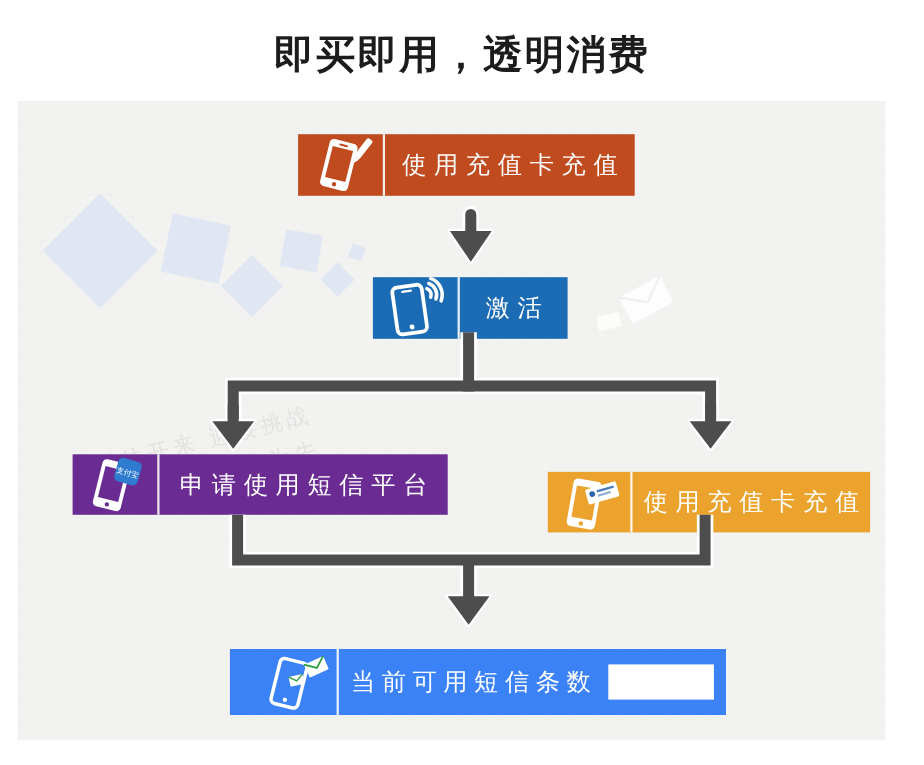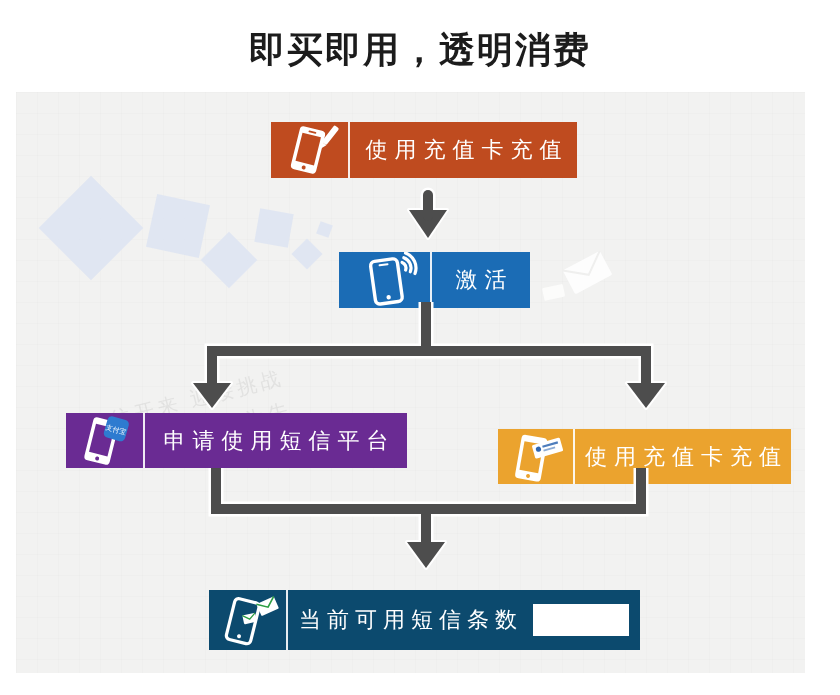--- a/index.html
+++ b/index.html
@@ -101,21 +101,21 @@
     <div class="box-divider"></div>
     <div class="label-cell">使用充值卡充值</div>
   </div>
 
   <svg class="connector" style="left:400px;top:185px;" width="56" height="58" viewBox="400 185 56 58">
     <line class="arrow-halo" x1="428" y1="195" x2="428" y2="211" stroke-linecap="round"></line>
     <polygon class="arrow-head" points="409,210 447,210 428,238"></polygon>
     <line class="arrow-main" x1="428" y1="195" x2="428" y2="216" stroke-linecap="round"></line>
   </svg>
 
-  <div class="flow-box" style="left: 339px; top: 252px; width: 177px; height: 56px; background-color: rgb(27, 108, 181); padding-left: 14px;">
+  <div class="flow-box" style="left: 339px; top: 252px; width: 177px; height: 56px; background-color: rgb(27, 108, 181);">
     <div class="icon-cell">
       <svg width="72" height="56" viewBox="0 0 72 56">
         <g transform="rotate(-8 30 30)">
           <rect x="17" y="8" width="27" height="43" rx="4.5" fill="none" stroke="#fff" stroke-width="3.4"></rect>
           <rect x="25" y="11.6" width="10" height="2" rx="1" fill="#fff"></rect>
           <circle cx="30.5" cy="45.5" r="2.2" fill="#fff"></circle>
         </g>
         <path d="M46.1 10.4 A6 6 0 0 1 49.6 18.1" fill="none" stroke="#fff" stroke-width="3.2" stroke-linecap="round"></path>
         <path d="M47.8 5.7 A11 11 0 0 1 54.3 19.8" fill="none" stroke="#fff" stroke-width="3.2" stroke-linecap="round"></path>
         <path d="M49.5 1 A16 16 0 0 1 59 21.5" fill="none" stroke="#fff" stroke-width="3.2" stroke-linecap="round"></path>
@@ -176,21 +176,21 @@
   </div>
 
   <svg class="connector" style="left:185px;top:462px;" width="490" height="112" viewBox="185 462 490 112">
     <path class="arrow-halo" d="M216,468 L216,509 L641,509 L641,468"></path>
     <line class="arrow-halo" x1="426" y1="509" x2="426" y2="542"></line>
     <path class="arrow-main" d="M216,468 L216,509 L641,509 L641,468"></path>
     <polygon class="arrow-head" points="407,542 445,542 426,568"></polygon>
     <line class="arrow-main" x1="426" y1="509" x2="426" y2="548"></line>
   </svg>
 
-  <div class="flow-box" style="left: 209px; top: 590px; width: 431px; height: 60px; background-color: #0c4a6e;">
+  <div class="flow-box" style="left: 209px; top: 590px; width: 431px; height: 60px; background-color: #3b82f6; padding-left: 20px;">
     <div class="icon-cell">
       <svg width="72" height="56" viewBox="0 0 72 56">
         <g transform="rotate(14 30 30)">
           <rect x="18" y="8" width="25" height="42" rx="4" fill="none" stroke="#fff" stroke-width="3.2"></rect>
           <circle cx="30.5" cy="44.5" r="2" fill="#fff"></circle>
         </g>
         <g transform="rotate(-24 55 14)">
           <rect x="46" y="8" width="19" height="13" rx="1" fill="#fff"></rect>
           <path d="M46 8 L55.5 15.5 L65 8" fill="none" stroke="#2d9e43" stroke-width="1.6"></path>
         </g>

